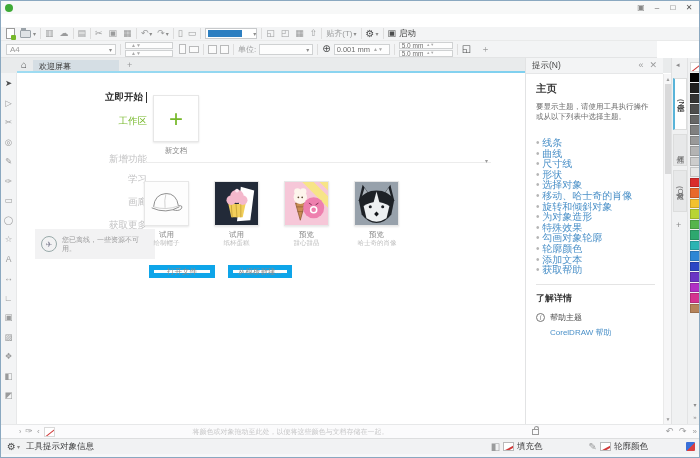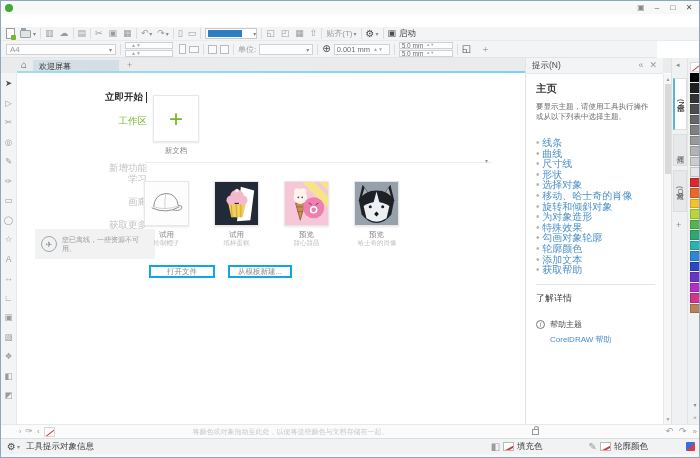--- a/index.html
+++ b/index.html
@@ -43,35 +43,35 @@
   
   #welcome { left:16px; top:72px; width:508px; height:351px; background:#ffffff; }
   .nav-item { position:absolute; right:378px; text-align:right; font-size:9.5px; color:#c3c3c4; white-space:nowrap; }
   .cursor-bar { display:inline-block; width:1px; height:11px; background:#2e2e2e; margin-left:3px; vertical-align:middle; }
   #offline-box { position:absolute; left:18px; top:156px; width:120px; height:30px; background:#f2f2f3; display:flex; align-items:center; padding:0 6px; }
   #offline-box .glyph { width:16px; height:16px; border:1px solid #9aa; border-radius:50%; color:#889; font-size:8px; display:flex; align-items:center; justify-content:center; margin-right:5px; flex:none; }
   #offline-box .txt { font-size:7px; color:#9b9b9c; line-height:9px; }
   .card { position:absolute; background:#fff; border:1px solid #e7e7e7; box-shadow:0 1px 2px rgba(0,0,0,.10); }
   .card-label { position:absolute; text-align:center; font-size:7.5px; color:#8a8a8a; }
   .card-sub { position:absolute; text-align:center; font-size:6.5px; color:#bdbdbd; }
-  .wbtn { position:absolute; height:13px; background:#fdfdfd; border:2px solid #0ea5e9; font-size:7.5px; color:#8b8b8b; display:flex; align-items:center; justify-content:center; }
+  .wbtn { position:absolute; height:13px; background:#fdfdfd; border:5px solid #0ea5e9; font-size:7.5px; color:#8b8b8b; display:flex; align-items:center; justify-content:center; }
   #newdoc-plus { font-size:24px; font-weight:200; color:#76b82a; line-height:1; }
 
   
   #hints { left:524px; top:57px; width:138px; height:366px; background:#fff; border-left:1px solid #e2e3e4; }
   #hints-header { height:16px; background:#f3f4f5; border-bottom:1px solid #e6e7e8; display:flex; align-items:center; padding:0 6px; }
   #hints-header .t { font-size:8.5px; color:#4a4a4a; flex:1; }
   #hints-body { padding:8px 8px 0 10px; }
   #hints-body h2 { font-size:10.5px; color:#3b3b3b; font-weight:bold; margin-bottom:6px; }
   #hints-intro { font-size:7.5px; color:#6b6b6b; line-height:9.5px; margin-bottom:17px; }
   #hints ul { list-style:none; }
   #hints li { font-size:10px; color:#4a90c8; line-height:10.6px; white-space:nowrap; overflow:hidden; }
   #hints li:before { content:"• "; color:#b5b5b5; }
   #hints-div { margin:8px 0 7px 0; border-top:1px solid #e4e4e4; }
-  #learn-more { font-size:9px; font-weight:normal; color:#3b3b3b; margin-bottom:14px; }
+  #learn-more { font-size:9px; font-weight:bold; color:#3b3b3b; margin-bottom:7px; }
   .info-circle { display:inline-flex; width:9px; height:9px; border:1px solid #777; border-radius:50%; color:#777; font-size:6.5px; align-items:center; justify-content:center; font-style:italic; margin-right:5px; }
   #help-topic { font-size:8px; color:#4a4a4a; }
   #help-link { font-size:8px; color:#4a90c8; margin:4px 0 0 14px; }
 
   
   #hints-scroll { left:662px; top:73px; width:8px; height:350px; background:#f6f6f7; border-left:1px solid #eaeaea; }
   #hints-scroll .arr { position:absolute; left:0; width:8px; text-align:center; font-size:5px; color:#9a9a9a; }
   #hints-thumb { position:absolute; left:1px; top:10px; width:6px; height:90px; background:#d9d9da; }
 
   
@@ -235,21 +235,21 @@
     <span class="ico g">▣</span>
     <span class="ico g">▨</span>
     <span class="ico g">❖</span>
     <span class="ico g">◧</span>
     <span class="ico g">◩</span>
   </div>
 
   <div id="welcome" class="abs">
     <span class="nav-item" style="top:18px;color:#2e2e2e;font-weight:bold"><span>立即开始</span><span class="cursor-bar"></span></span>
     <span class="nav-item" style="top:42px;color:#76b82a">工作区</span>
-    <span class="nav-item" style="top:89px">新增功能</span>
+    <span class="nav-item" style="top:80px">新增功能</span>
     <span class="nav-item" style="top:100px">学习</span>
     <span class="nav-item" style="top:123px">画廊</span>
     <span class="nav-item" style="top:146px">获取更多</span>
 
     <div id="offline-box">
       <span class="glyph">✈</span>
       <span class="txt">您已离线，一些资源不可用。</span>
     </div>
 
     <div class="card" style="left:136px;top:22px;width:46px;height:47px;display:flex;align-items:center;justify-content:center;">

